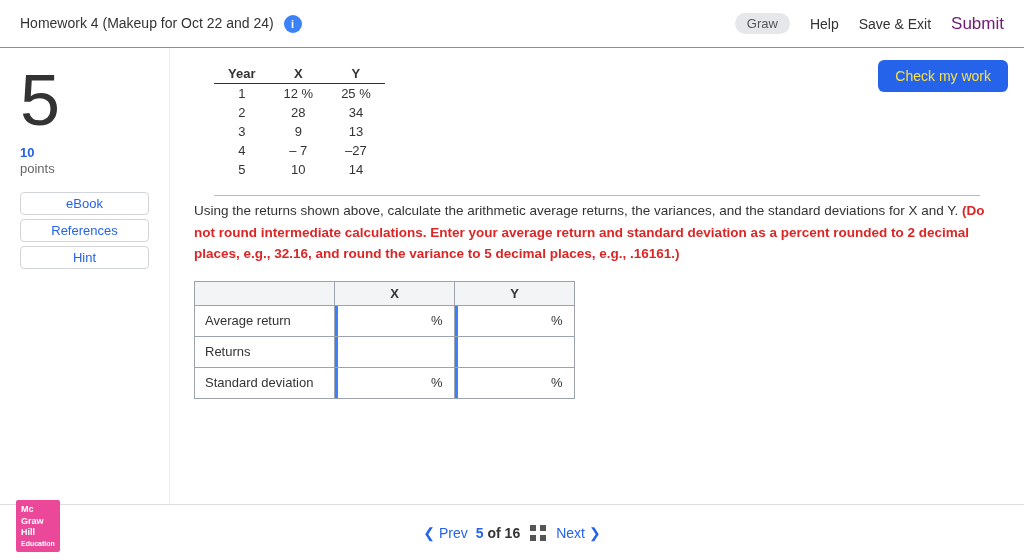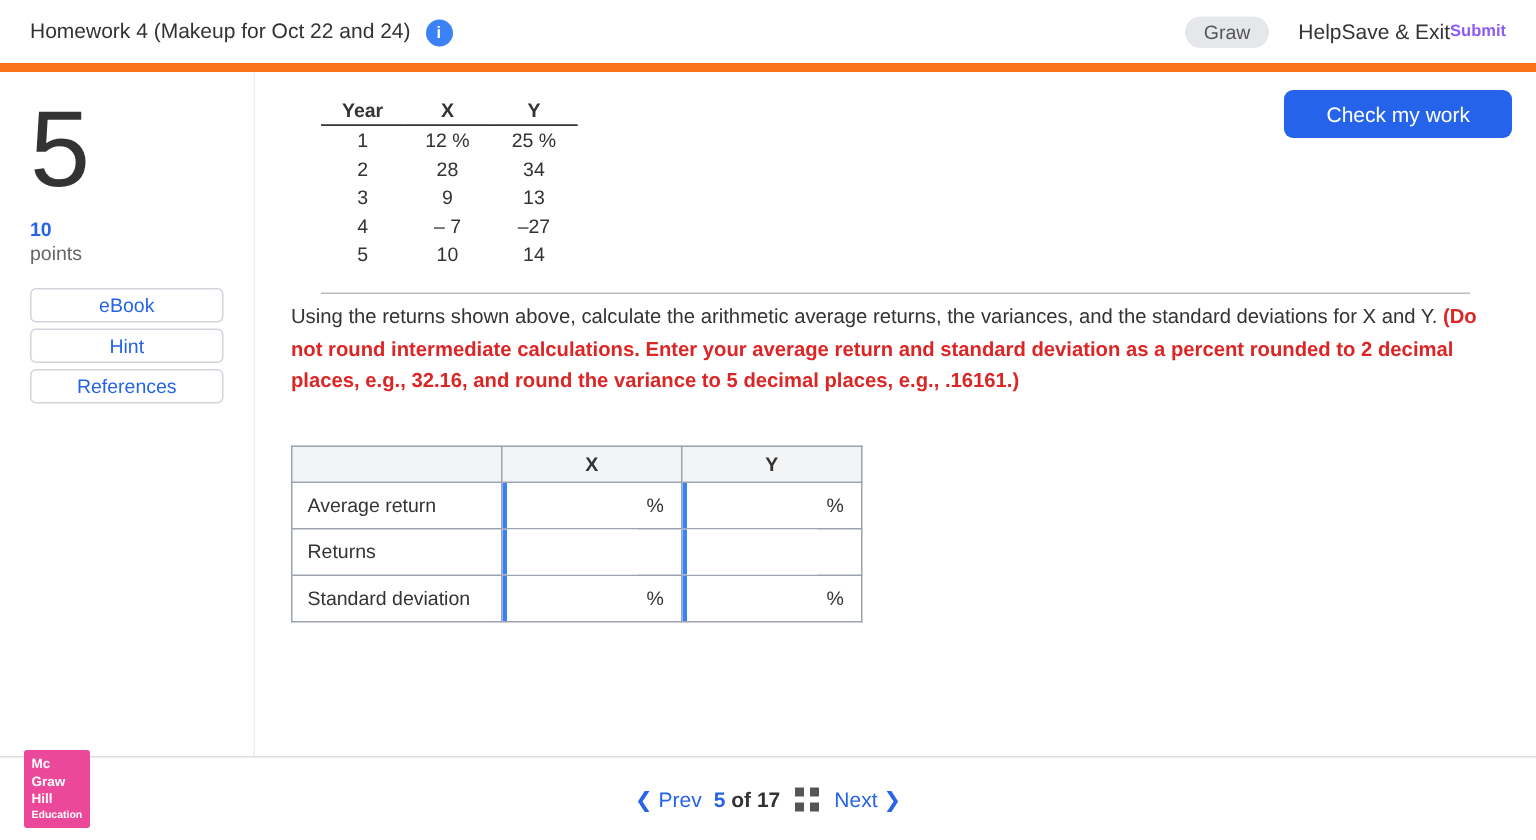--- a/index.html
+++ b/index.html
@@ -1,52 +1,52 @@
 <!DOCTYPE html>
 <html><head>
   <meta charset="utf-8">
   <style>
     * { box-sizing: border-box; margin: 0; padding: 0; }
     body { font-family: -apple-system, BlinkMacSystemFont, 'Segoe UI', Arial, sans-serif; font-size: 14px; background: #fff; color: #333; width: 1024px; height: 560px; overflow: hidden; }
 
     
-    .header { display: flex; align-items: center; padding: 0 20px; height: 48px; border-bottom: 6px solid #f97316; background: #fff; }
+    .header { display: flex; align-items: center; padding: 0 20px; height: 48px; border-bottom: 1px solid #f97316; background: #fff; }
     .header-title { flex: 1; font-size: 14px; color: #333; }
     .header-title .info-icon { display: inline-flex; align-items: center; justify-content: center; width: 18px; height: 18px; border-radius: 50%; background: #3b82f6; color: #fff; font-size: 11px; font-weight: bold; margin-left: 6px; cursor: pointer; }
     .saved-badge { background: #e5e7eb; border-radius: 12px; padding: 3px 12px; font-size: 13px; color: #555; margin-right: 20px; }
-    .header-actions { display: flex; align-items: center; }
+    .header-actions { display: flex; align-items: center; gap: 20px; }
     .header-link { color: #333; font-size: 14px; text-decoration: none; cursor: pointer; }
-    .submit-btn { color: #8b5cf6; font-size: 11px; font-weight: 700; cursor: pointer; }
+    .submit-btn { color: #701a75; font-size: 17px; font-weight: 400; cursor: pointer; }
 
     
     .content { display: flex; height: calc(560px - 48px - 56px); overflow: hidden; }
 
     
     .sidebar { width: 170px; padding: 16px 20px; border-right: 1px solid #eee; flex-shrink: 0; }
     .question-number { font-size: 72px; font-weight: 300; color: #333; line-height: 1; margin-bottom: 8px; }
     .points-label { color: #2563eb; font-size: 13px; font-weight: 600; }
     .points-sub { color: #666; font-size: 13px; }
     .sidebar-links { margin-top: 16px; display: flex; flex-direction: column; gap: 4px; }
     .sidebar-link { color: #2563eb; font-size: 13px; cursor: pointer; padding: 3px 8px; border: 1px solid #d1d5db; border-radius: 4px; text-align: center; background: #fff; }
 
     
     .main { flex: 1; padding: 16px 24px; overflow-y: auto; position: relative; }
 
-    .check-btn { position: absolute; top: 12px; right: 16px; background: #2563eb; color: #ffffff; border: none; padding: 8px 28px; border-radius: 6px; font-size: 14px; cursor: pointer; font-weight: 500; }
+    .check-btn { position: absolute; top: 12px; right: 16px; background: #2563eb; color: #fde047; border: none; padding: 8px 17px; border-radius: 6px; font-size: 14px; cursor: pointer; font-weight: 500; }
 
     
     .returns-table { border-collapse: collapse; margin-bottom: 16px; margin-left: 20px; }
     .returns-table th, .returns-table td { padding: 2px 14px; font-size: 13px; text-align: center; }
     .returns-table thead tr th { border-bottom: 1px solid #333; }
     .returns-table tbody td { }
     .returns-table .col-header { font-weight: 600; }
     .returns-divider { border: none; border-top: 1px solid #bbb; margin: 4px 20px; }
 
     
-    .description { font-size: 13.5px; line-height: 1.6; color: #333; margin-bottom: 32px; }
+    .description { font-size: 13.5px; line-height: 1.6; color: #333; margin-bottom: 16px; }
     .highlight { color: #dc2626; font-weight: 600; }
 
     
     .answer-table { border-collapse: collapse; margin-top: 8px; }
     .answer-table th, .answer-table td { border: 1px solid #9ca3af; padding: 0; }
     .answer-table thead th { background: #f3f4f6; padding: 4px 10px; font-size: 13px; font-weight: 600; text-align: center; }
     .answer-table tbody td { font-size: 13px; }
     .answer-table .row-label { padding: 5px 10px; white-space: nowrap; min-width: 140px; }
     .input-cell { display: flex; align-items: center; }
     .input-cell input { border: none; outline: none; width: 90px; padding: 5px 4px 5px 8px; font-size: 13px; border-left: 3px solid #3b82f6; height: 30px; }
@@ -83,22 +83,22 @@
 <div class="content">
 
   <div class="sidebar">
     <div class="question-number">5</div>
     <div>
       <span class="points-label">10</span><br>
       <span class="points-sub">points</span>
     </div>
     <div class="sidebar-links">
       <button class="sidebar-link">eBook</button>
+      <button class="sidebar-link">References</button>
       <button class="sidebar-link">Hint</button>
-      <button class="sidebar-link">References</button>
     </div>
   </div>
 
   <div class="main">
     <button class="check-btn">Check my work</button>
 
     <table class="returns-table">
       <thead>
         <tr>
           <th class="col-header">Year</th>
@@ -211,21 +211,21 @@
 
   <div class="footer-nav">
     <button class="nav-btn">
       <span>❮</span>
       <span>Prev</span>
     </button>
 
     <span class="page-info">
       <span class="current">5</span>
       <span> of </span>
-      <span>17</span>
+      <span>16</span>
     </span>
 
     <span class="grid-icon">
       <svg width="20" height="20" viewBox="0 0 20 20" fill="none">
         <rect x="2" y="2" width="6" height="6" fill="#555"></rect>
         <rect x="12" y="2" width="6" height="6" fill="#555"></rect>
         <rect x="2" y="12" width="6" height="6" fill="#555"></rect>
         <rect x="12" y="12" width="6" height="6" fill="#555"></rect>
       </svg>
     </span>

